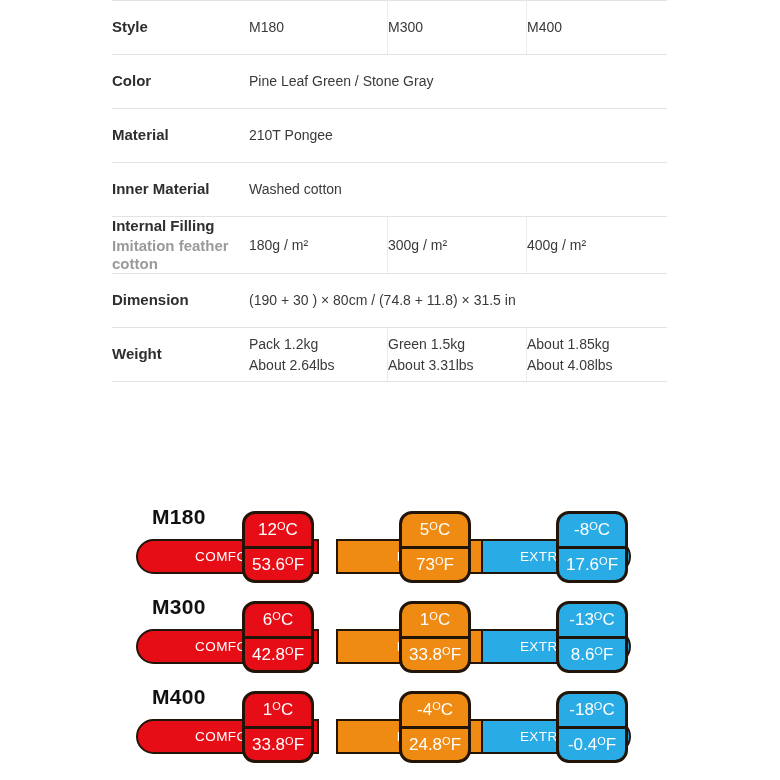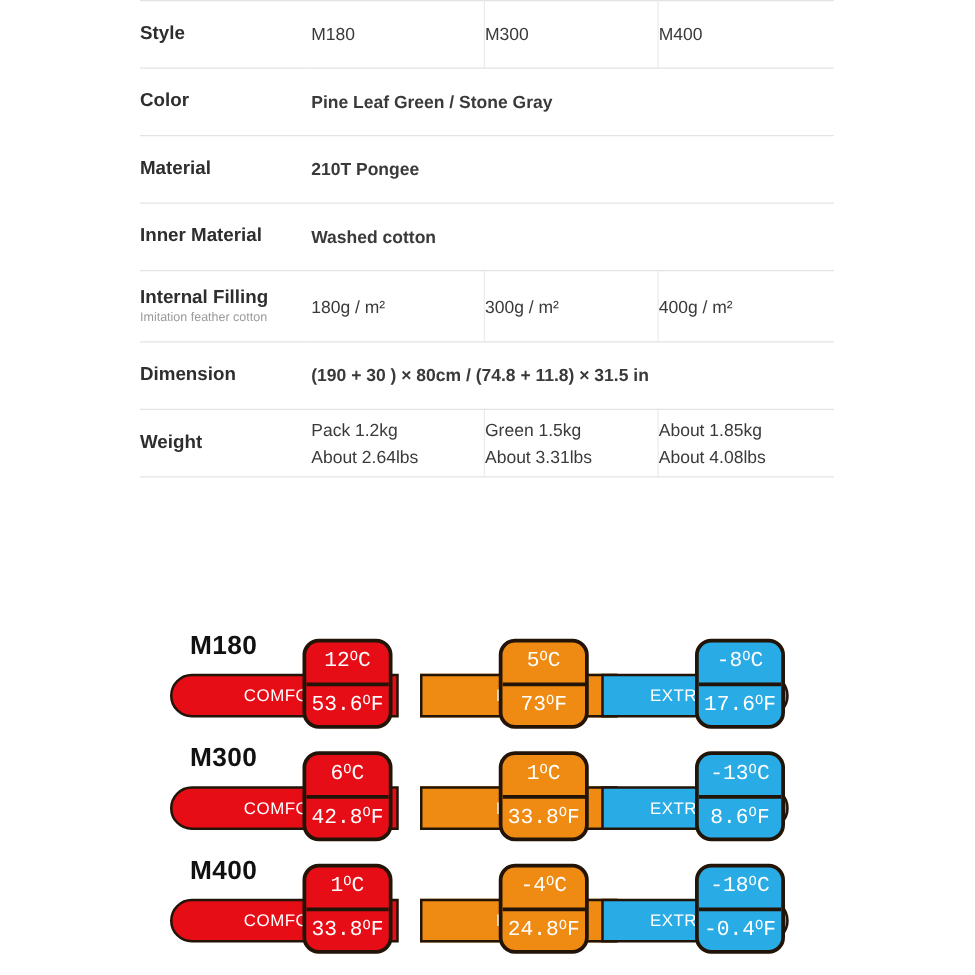--- a/index.html
+++ b/index.html
@@ -39,37 +39,37 @@
     text-align: left;
     font-weight: bold;
     font-size: 15px;
     color: #2e2e2e;
     border-right: 1px solid #ececec;
     padding: 6px 4px 6px 4px;
     line-height: 1.25;
   }
   .label-sub {
     display: block;
-    font-weight: normal;
-    font-size: 10px;
+    font-weight: bold;
+    font-size: 15px;
     color: #9a9a9a;
     margin-top: 1px;
     line-height: 1.2;
   }
   .val-cell {
     font-size: 14px;
     color: #3a3a3a;
     padding: 6px 0 6px 12px;
     line-height: 1.45;
     vertical-align: middle;
   }
   .val-cell.col-1 { width: 138px; border-right: 1px solid #ececec; }
   .val-cell.col-2 { width: 138px; border-right: 1px solid #ececec; }
   .val-cell.col-3 { width: 140px; }
-  .val-cell.span3 { width: auto; font-weight: bold; }
+  .val-cell.span3 { width: auto; }
   .val-line { display: block; }
   .row-h-tall td { height: 56px; }
   .row-h-mid  td { height: 53px; }
 
   
   .temp-block {
     position: absolute;
     left: 0;
     top: 497px;
     width: 780px;
@@ -148,21 +148,21 @@
     flex-direction: column;
     z-index: 5;
   }
   .box .half {
     flex: 1 1 50%;
     display: flex;
     align-items: center;
     justify-content: center;
     color: #ffffff;
     font-size: 17px;
-    font-family: Liberation Mono, monospace;
+    font-family: Liberation Sans, sans-serif;
     line-height: 1;
   }
   .box .half.top { border-bottom: 3px solid #231408; }
   .box.red    { background: #e60d16; left: 242px; }
   .box.orange { background: #ef8a12; left: 399px; }
   .box.blue   { background: #29abe6; left: 556px; }
   .deg {
     font-size: 11px;
     vertical-align: top;
     position: relative;

